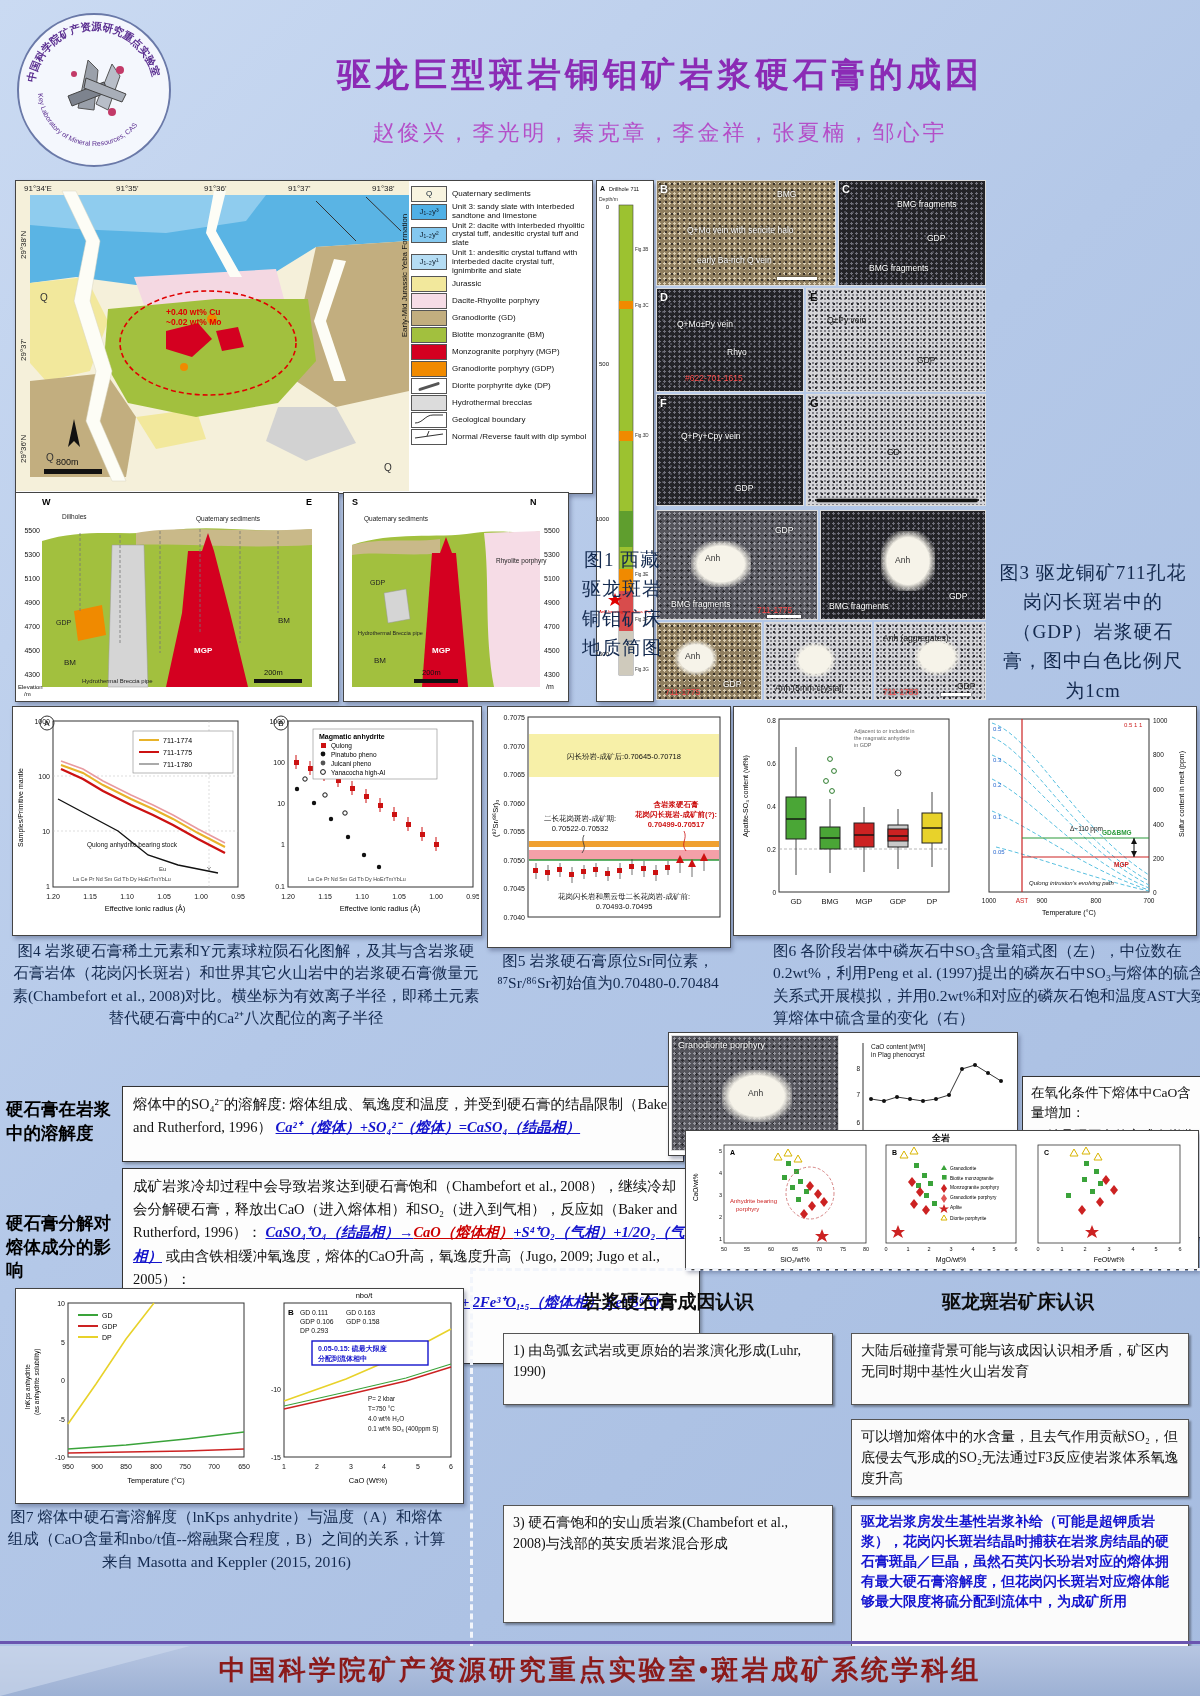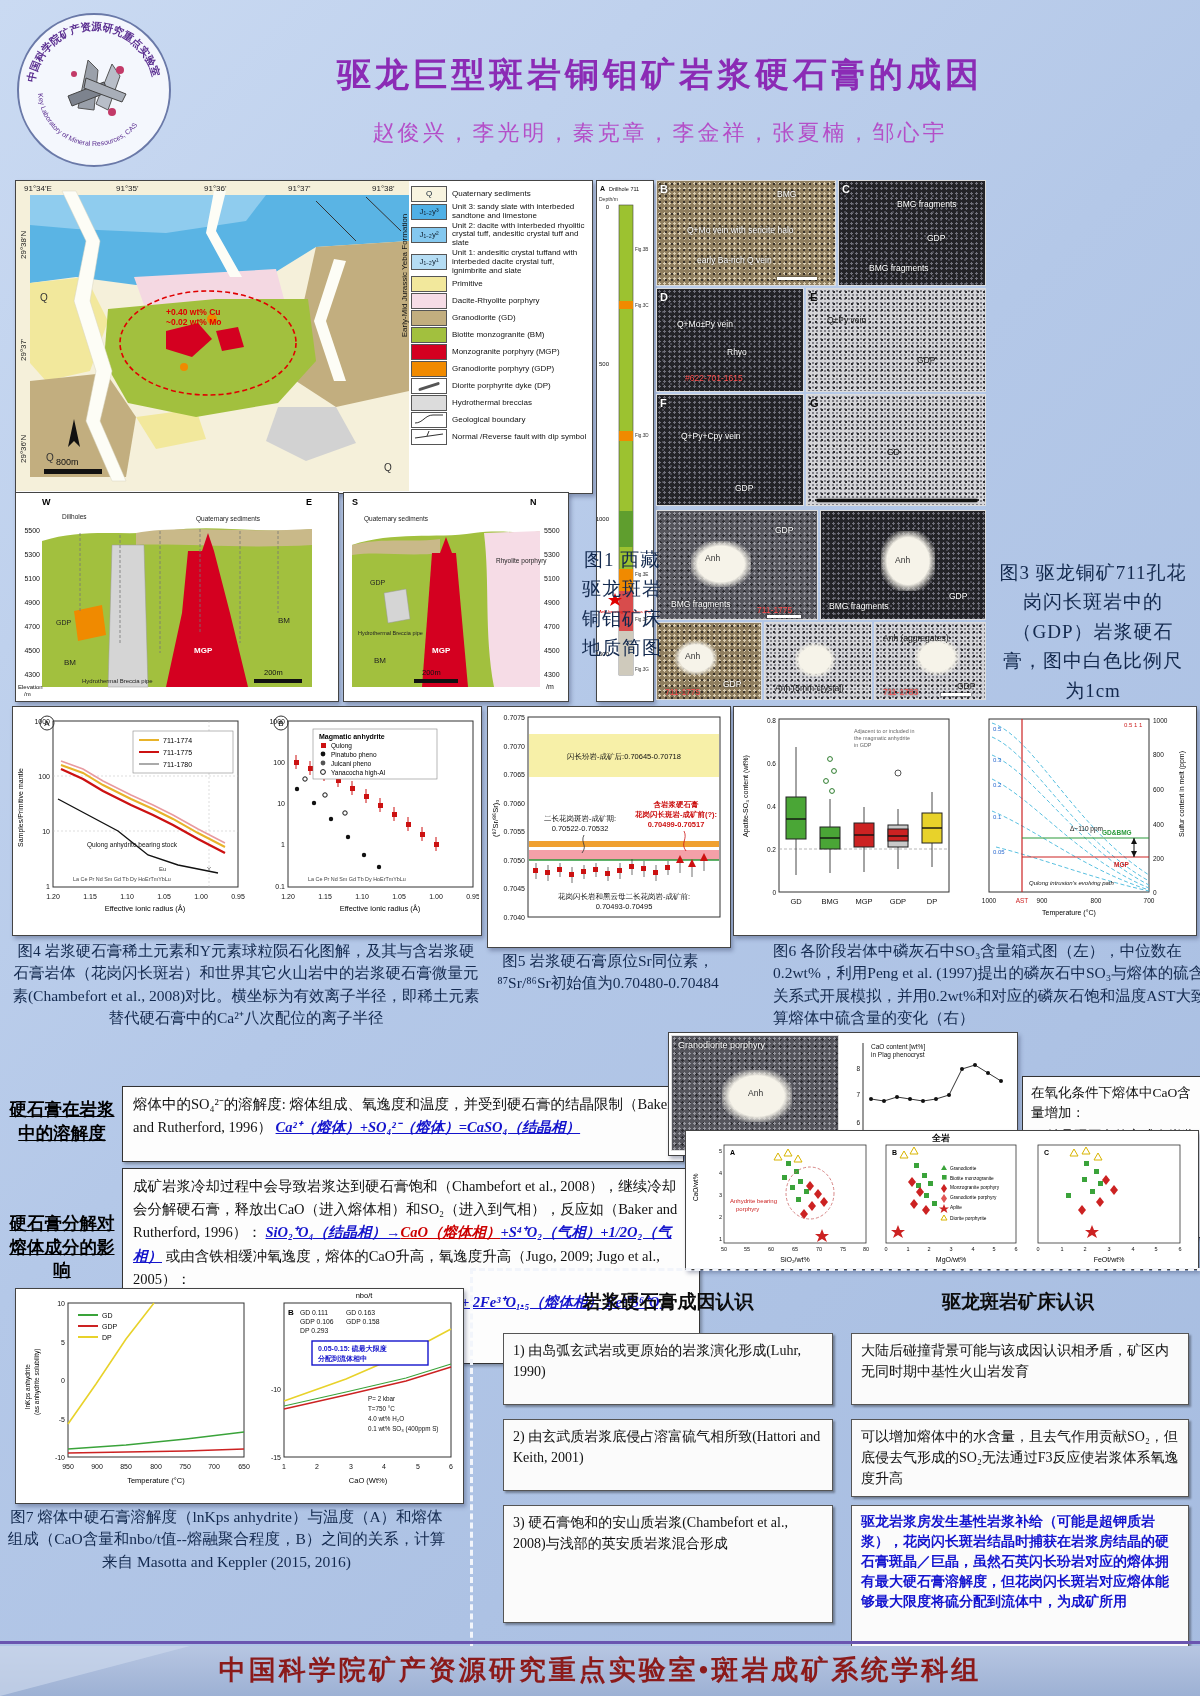--- a/index.html
+++ b/index.html
@@ -9,21 +9,21 @@
   .abs{position:absolute;}
   .panel{position:absolute;background:#fff;border:1px solid #444;box-shadow:2px 3px 4px rgba(40,50,90,.35);}
   .cap{position:absolute;color:#13294e;font-family:"Liberation Serif",serif;}
   .cap-side{font-size:19px;line-height:1.55;text-align:center;letter-spacing:1px;}
   .cap-fig{font-size:15.5px;line-height:1.45;text-align:center;}
   h1.title{position:absolute;left:220px;top:52px;width:880px;margin:0;text-align:center;
     color:#8b2bb5;font-size:34px;letter-spacing:4px;font-weight:bold;}
   .authors{position:absolute;left:220px;top:118px;width:880px;text-align:center;
     color:#b44fc8;font-size:22px;letter-spacing:3px;}
   .seclabel{position:absolute;font-family:"Liberation Sans",sans-serif;font-weight:bold;
-    color:#000;font-size:17.5px;text-align:center;line-height:1.35;text-decoration:underline;}
+    color:#000;font-size:17.5px;line-height:1.35;}
   .secbox{position:absolute;background:#fdfdfd;border:1.5px solid #333;box-shadow:2px 2px 3px rgba(0,0,0,.3);
     padding:6px 10px;font-size:14.5px;line-height:1.6;color:#111;}
   .blue-f{color:#1414cc;font-style:italic;font-weight:bold;text-decoration:underline;}
   .red-f{color:#cc0000;font-style:italic;font-weight:bold;text-decoration:underline;}
   .legend{position:absolute;left:395px;top:4px;width:178px;}
   .lg-row{display:flex;align-items:center;margin:1px 0;}
   .sw{flex:0 0 34px;height:14px;border:1px solid #555;margin-right:5px;position:relative;
       font:8px "Liberation Sans",sans-serif;text-align:center;line-height:14px;color:#123;}
   .lg-t{font:8px/1.1 "Liberation Sans",sans-serif;color:#111;}
   .photo{position:absolute;border:1px solid #ddd;box-sizing:border-box;overflow:hidden;}
@@ -154,21 +154,21 @@
       <div class="lg-row">
           <span class="sw" style="background:#84c8ef;">J₁₋₂y²</span>
           <span class="lg-t">Unit 2: dacite with interbeded rhyolitic crystal tuff, andesitic crystal tuff and slate</span>
         </div>
       <div class="lg-row">
           <span class="sw" style="background:#b5ddf4;">J₁₋₂y¹</span>
           <span class="lg-t">Unit 1: andesitic crystal tuffand with interbeded dacite crystal tuff, ignimbrite and slate</span>
         </div>
       <div class="lg-row">
           <span class="sw" style="background:#f2e89c;"></span>
-          <span class="lg-t">Primitive</span>
+          <span class="lg-t">Jurassic</span>
         </div>
       <div class="lg-row">
           <span class="sw" style="background:#f6dce6;"></span>
           <span class="lg-t">Dacite-Rhyolite porphyry</span>
         </div>
       <div class="lg-row">
           <span class="sw" style="background:#c2ae7f;"></span>
           <span class="lg-t">Granodiorite (GD)</span>
         </div>
       <div class="lg-row">
@@ -714,21 +714,21 @@
     <span>在氧化条件下熔体中CaO含量增加：</span>
     <ul>
       <li>结晶硬石膏的方式在岩浆中久留硫元素；</li>
       <li>增加剩余硫元素在流体/熔体中的分配系数 (Huang and Keppler, 2014)</li>
     </ul>
   </div>
 
   <div class="seclabel" style="left:6px;top:1212px;width:112px;">硬石膏分解对熔体成分的影响</div>
   <div class="secbox" style="left:122px;top:1168px;width:556px;height:182px;">
     <span>成矿岩浆冷却过程中会导致岩浆达到硬石膏饱和（Chambefort et al., 2008），继续冷却会分解硬石膏，释放出CaO（进入熔体相）和SO₂（进入到气相），反应如（Baker and Rutherford, 1996）：</span>
-    <span class="blue-f">SiO₂⁺O₄（结晶相）→</span><span class="red-f">CaO（熔体相）</span><span class="blue-f">+S⁴⁺O₂（气相）+1/2O₂（气相）</span>
+    <span class="blue-f">CaSO₄⁺O₄（结晶相）→</span><span class="red-f">CaO（熔体相）</span><span class="blue-f">+S⁴⁺O₂（气相）+1/2O₂（气相）</span>
     <span>或由含铁相缓冲氧逸度，熔体的CaO升高，氧逸度升高（Jugo, 2009; Jugo et al., 2005）：</span><br>
     <span class="blue-f">CaS⁶⁺O₄（结晶相）+ 2Fe²⁺O（熔体相）=</span><span class="red-f">CaO</span><span class="blue-f">+S⁴⁺O₂+ 2Fe³⁺O₁.₅（熔体相） Fe²⁺S⁶⁺O₄（熔体相）→Fe²⁺Fe³⁺₂O₄（熔体相）+3S⁴⁺O₂+O₂</span><span class="blue-f">(F3)</span>
   </div>
 
   <div class="panel" style="left:685px;top:1130px;width:512px;height:138px;">
     <svg width="510" height="136" viewBox="0 0 510 136">
       <text x="255" y="10" font-size="9" font-weight="bold" text-anchor="middle">全岩</text>
 
       <rect x="38" y="14" width="142" height="98" fill="none" stroke="#333" stroke-width=".8"></rect>
       <text x="44" y="24" font-size="7" font-weight="bold">A</text>
@@ -930,21 +930,20 @@
       </g>
       <text x="352" y="194" font-size="7.5" text-anchor="middle">CaO (Wt%)</text>
     </svg>
   </div>
   <div class="cap cap-fig" style="left:3px;top:1506px;width:447px;">图7 熔体中硬石膏溶解度（lnKps anhydrite）与温度（A）和熔体组成（CaO含量和nbo/t值--熔融聚合程度，B）之间的关系，计算来自 Masotta and Keppler  (2015, 2016)</div>
 
   <div class="dashbox" style="left:470px;top:1268px;width:727px;height:400px;">
     <div class="bb-head" style="left:380px;top:18px;width:330px;">驱龙斑岩矿床认识</div>
     <div class="bb-head" style="left:30px;top:18px;width:330px;">岩浆硬石膏成因认识</div>
     <div class="bb-item" style="left:30px;top:62px;width:330px;height:72px;">1) 由岛弧玄武岩或更原始的岩浆演化形成(Luhr, 1990)</div>
-    <div class="bb-item" style="left:30px;top:148px;width:330px;height:72px;">2) 由玄武质岩浆底侵占溶富硫气相所致(Hattori and Keith, 2001)</div>
     <div class="bb-item" style="left:30px;top:234px;width:330px;height:118px;">3) 硬石膏饱和的安山质岩浆(Chambefort et al., 2008)与浅部的英安质岩浆混合形成</div>
     <div class="bb-item" style="left:378px;top:62px;width:338px;height:72px;">大陆后碰撞背景可能与该成因认识相矛盾，矿区内无同时期中基性火山岩发育</div>
     <div class="bb-item" style="left:378px;top:148px;width:338px;height:78px;">可以增加熔体中的水含量，且去气作用贡献SO₂，但底侵去气形成的SO₂无法通过F3反应使岩浆体系氧逸度升高</div>
     <div class="bb-item blue" style="left:378px;top:234px;width:338px;height:152px;">驱龙岩浆房发生基性岩浆补给（可能是超钾质岩浆），花岗闪长斑岩结晶时捕获在岩浆房结晶的硬石膏斑晶／巨晶，虽然石英闪长玢岩对应的熔体拥有最大硬石膏溶解度，但花岗闪长斑岩对应熔体能够最大限度将硫分配到流体中，为成矿所用</div>
   </div>
 
   <div class="footer-line"></div>
   <div class="footer-band"></div>
   <div class="tri"></div>
   <div class="footer-text">中国科学院矿产资源研究重点实验室•斑岩成矿系统学科组</div>

